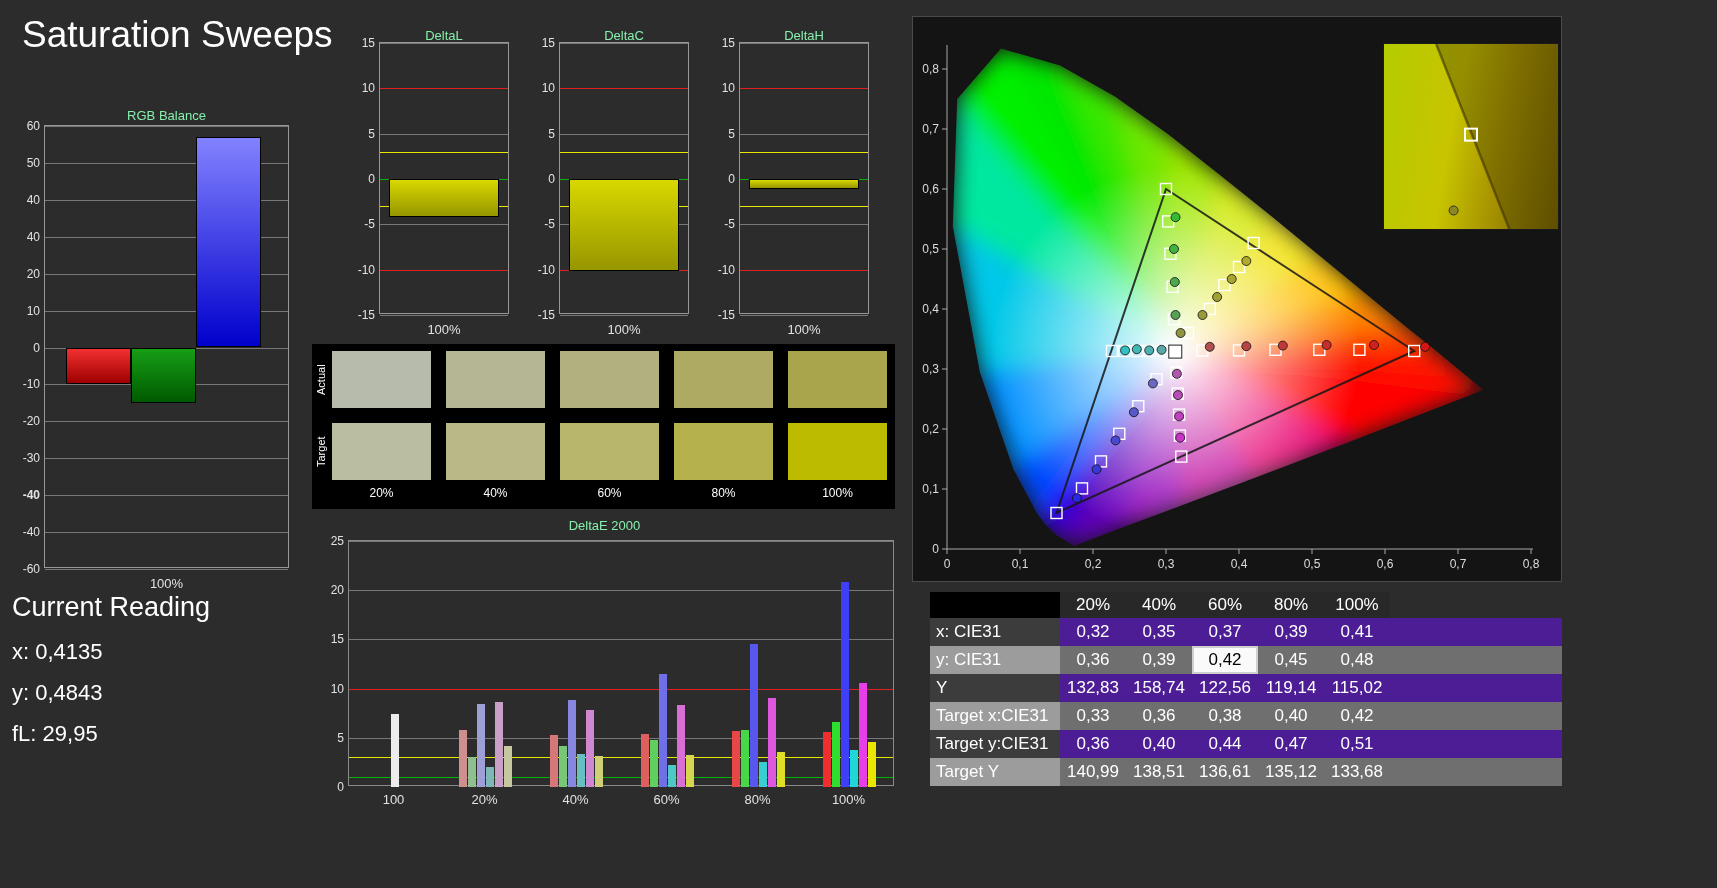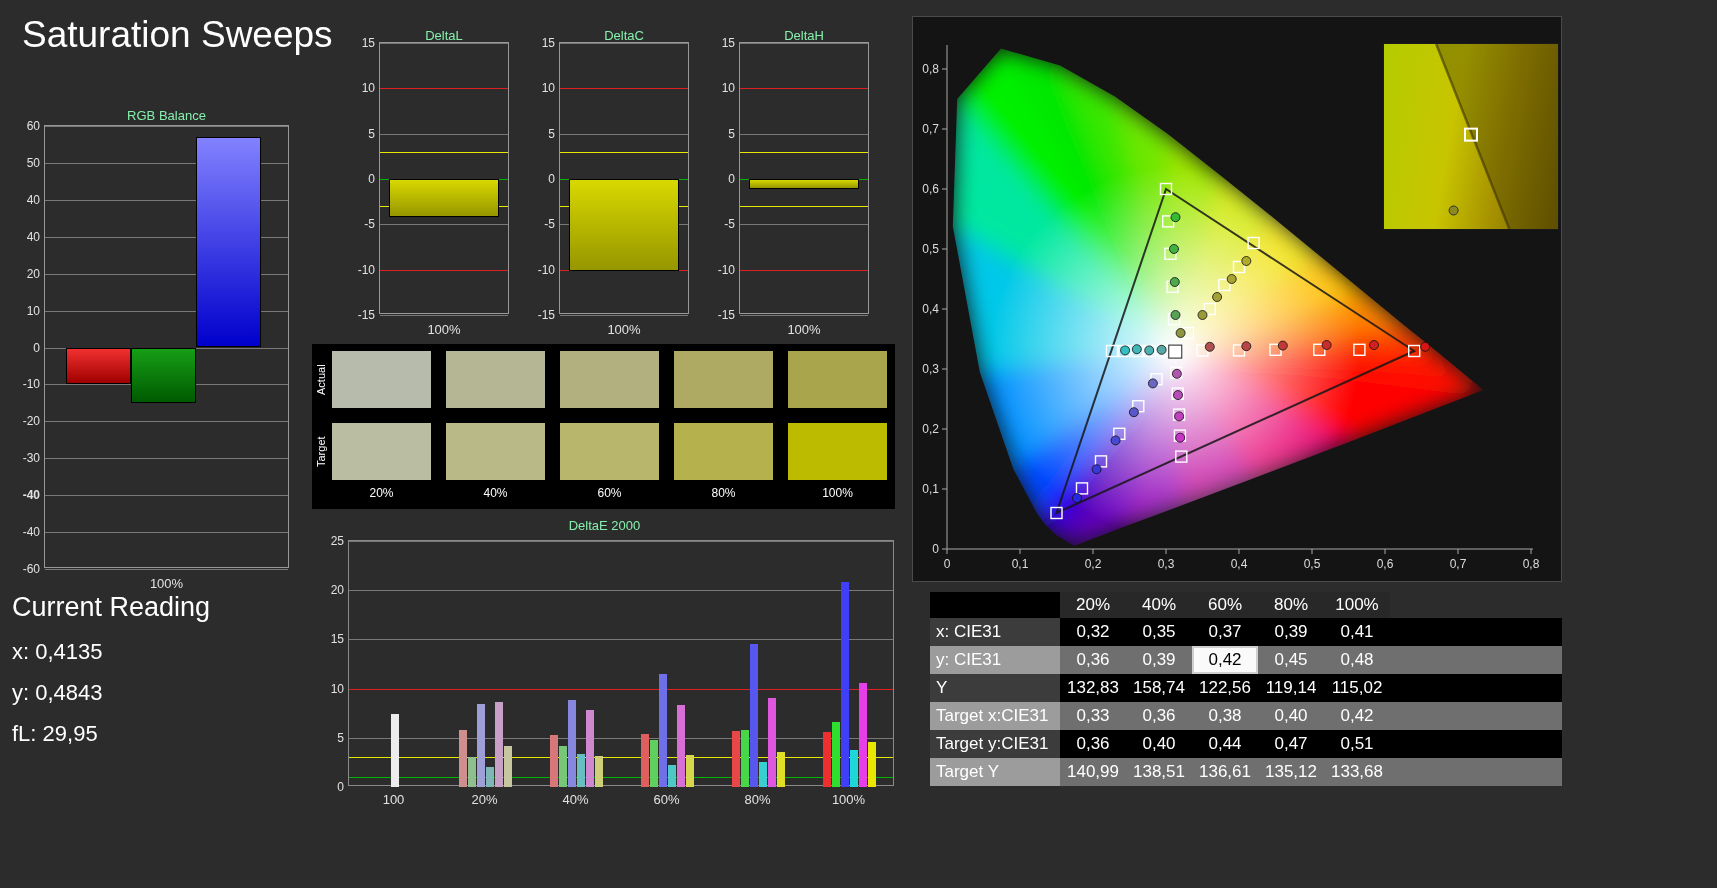--- a/index.html
+++ b/index.html
@@ -39,21 +39,21 @@
   #cie .ctitle{z-index:3}
   #cieInset{position:absolute;left:470px;top:26px;width:176px;height:187px;border:1px solid #1a1a1a;
             background:linear-gradient(100deg,#b4cc00,#c8c400 40%,#a89400 65%,#746000 100%);z-index:4}
   #tbl{position:absolute;left:930px;top:592px;width:632px;display:grid;
        grid-template-columns:130px 66px 66px 66px 66px 66px 1fr;font-size:17px;color:#fff}
   .tcell{height:28px;line-height:28px;text-align:center;overflow:hidden;white-space:nowrap}
   .thead{height:26px;line-height:26px;background:#282828}
   .corner{background:#000;height:26px}
   .thead-fill{background:transparent;height:26px}
   .tlabel{text-align:left;padding-left:6px}
-  .dark-label{background:#3c3c3c}.dark-val{background:#000000}
+  .dark-label{background:#3c3c3c}.dark-val{background:#4c1d95}
   .gray-label{background:#9c9c9c}.gray-val{background:#6f6f6f}
   .hl{background:#fafafa;color:#000;border:2px solid #cfcfcf;line-height:24px}
   #reading{position:absolute;left:12px;top:592px;color:#fff}
   #reading .rhead{font-size:27px;margin:0 0 8px 0}
   #reading .mline{font-size:22px;line-height:41px}
 </style>
 </head>
 <body>
 
 <h1 id="title">Saturation Sweeps</h1>

